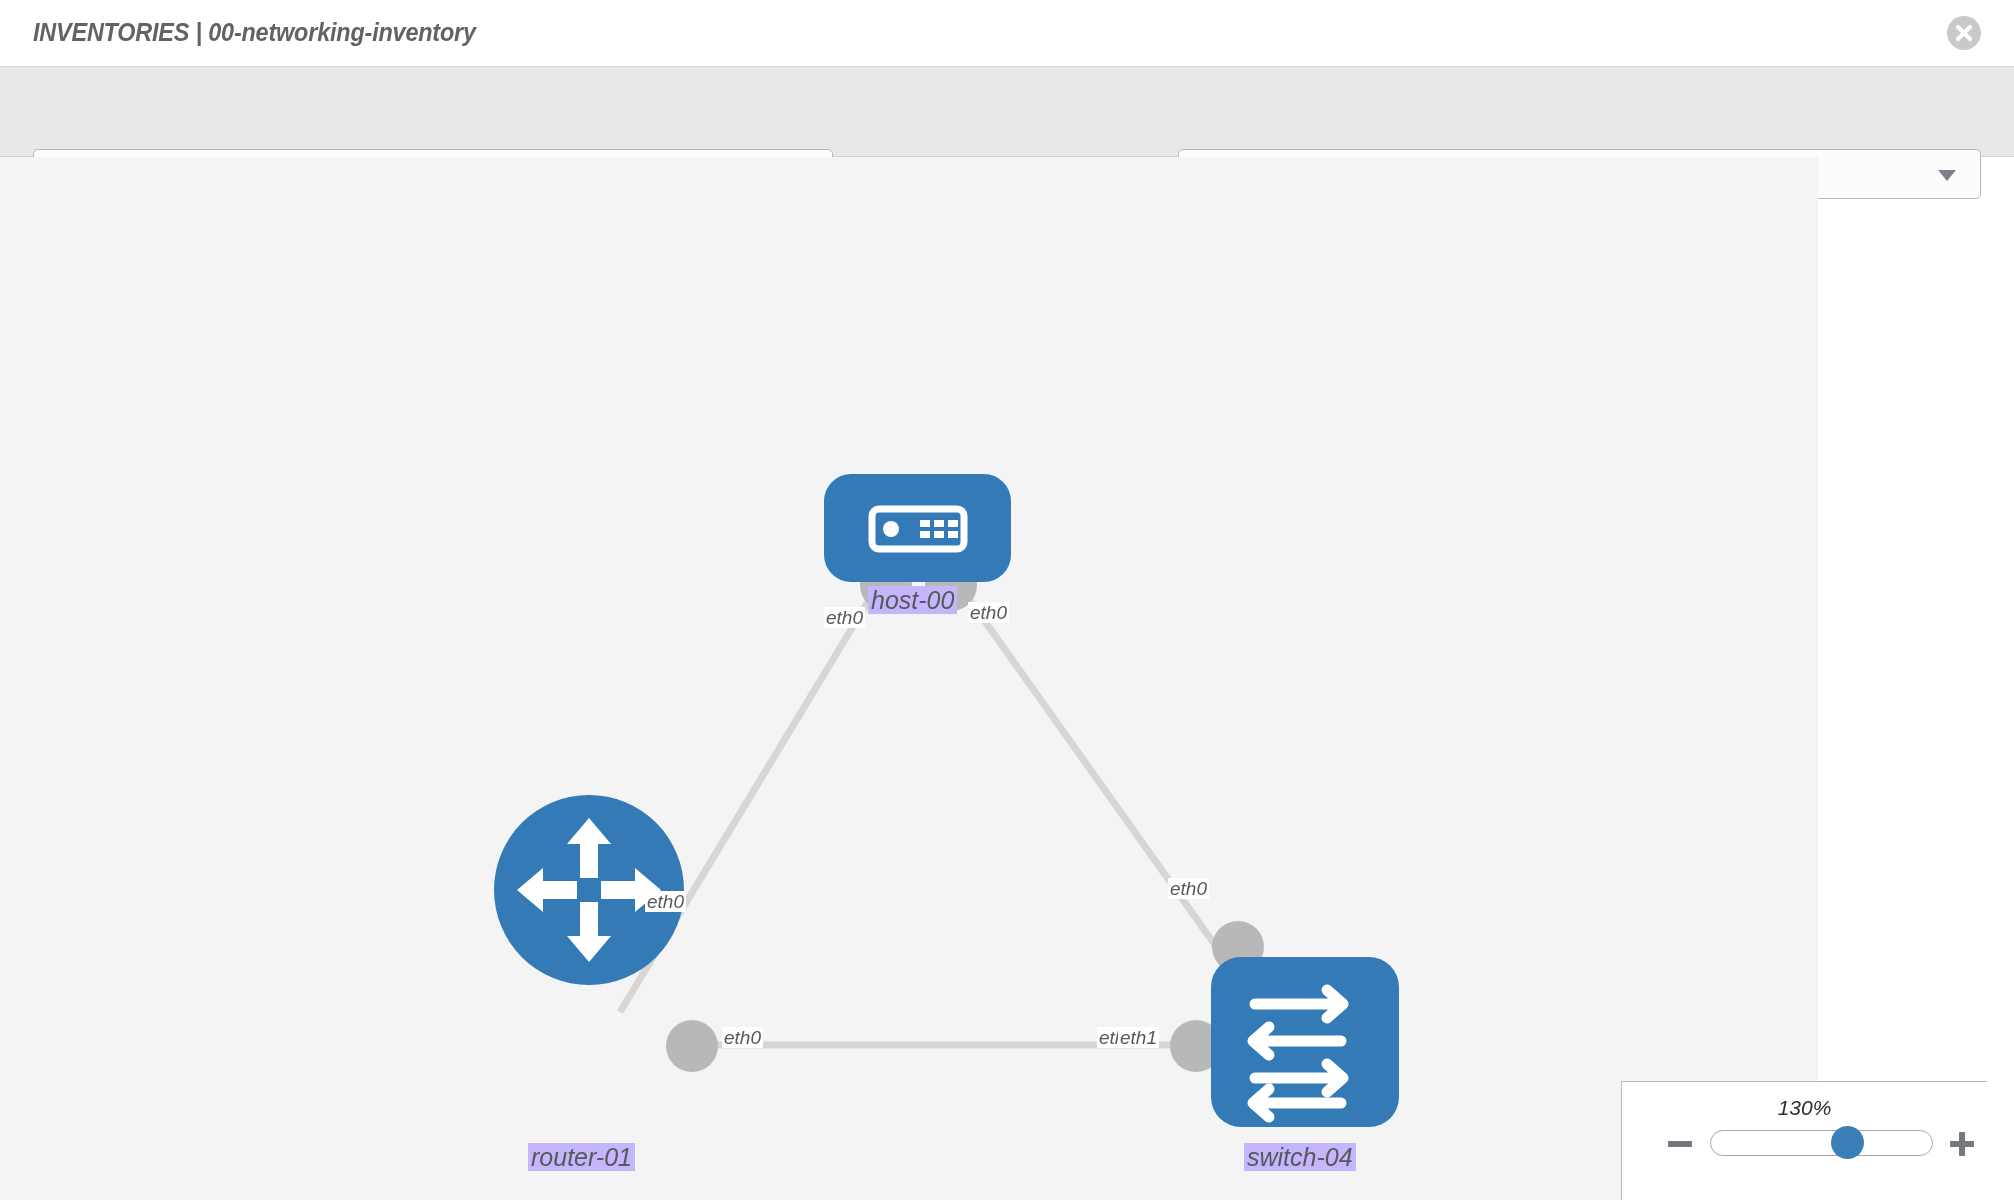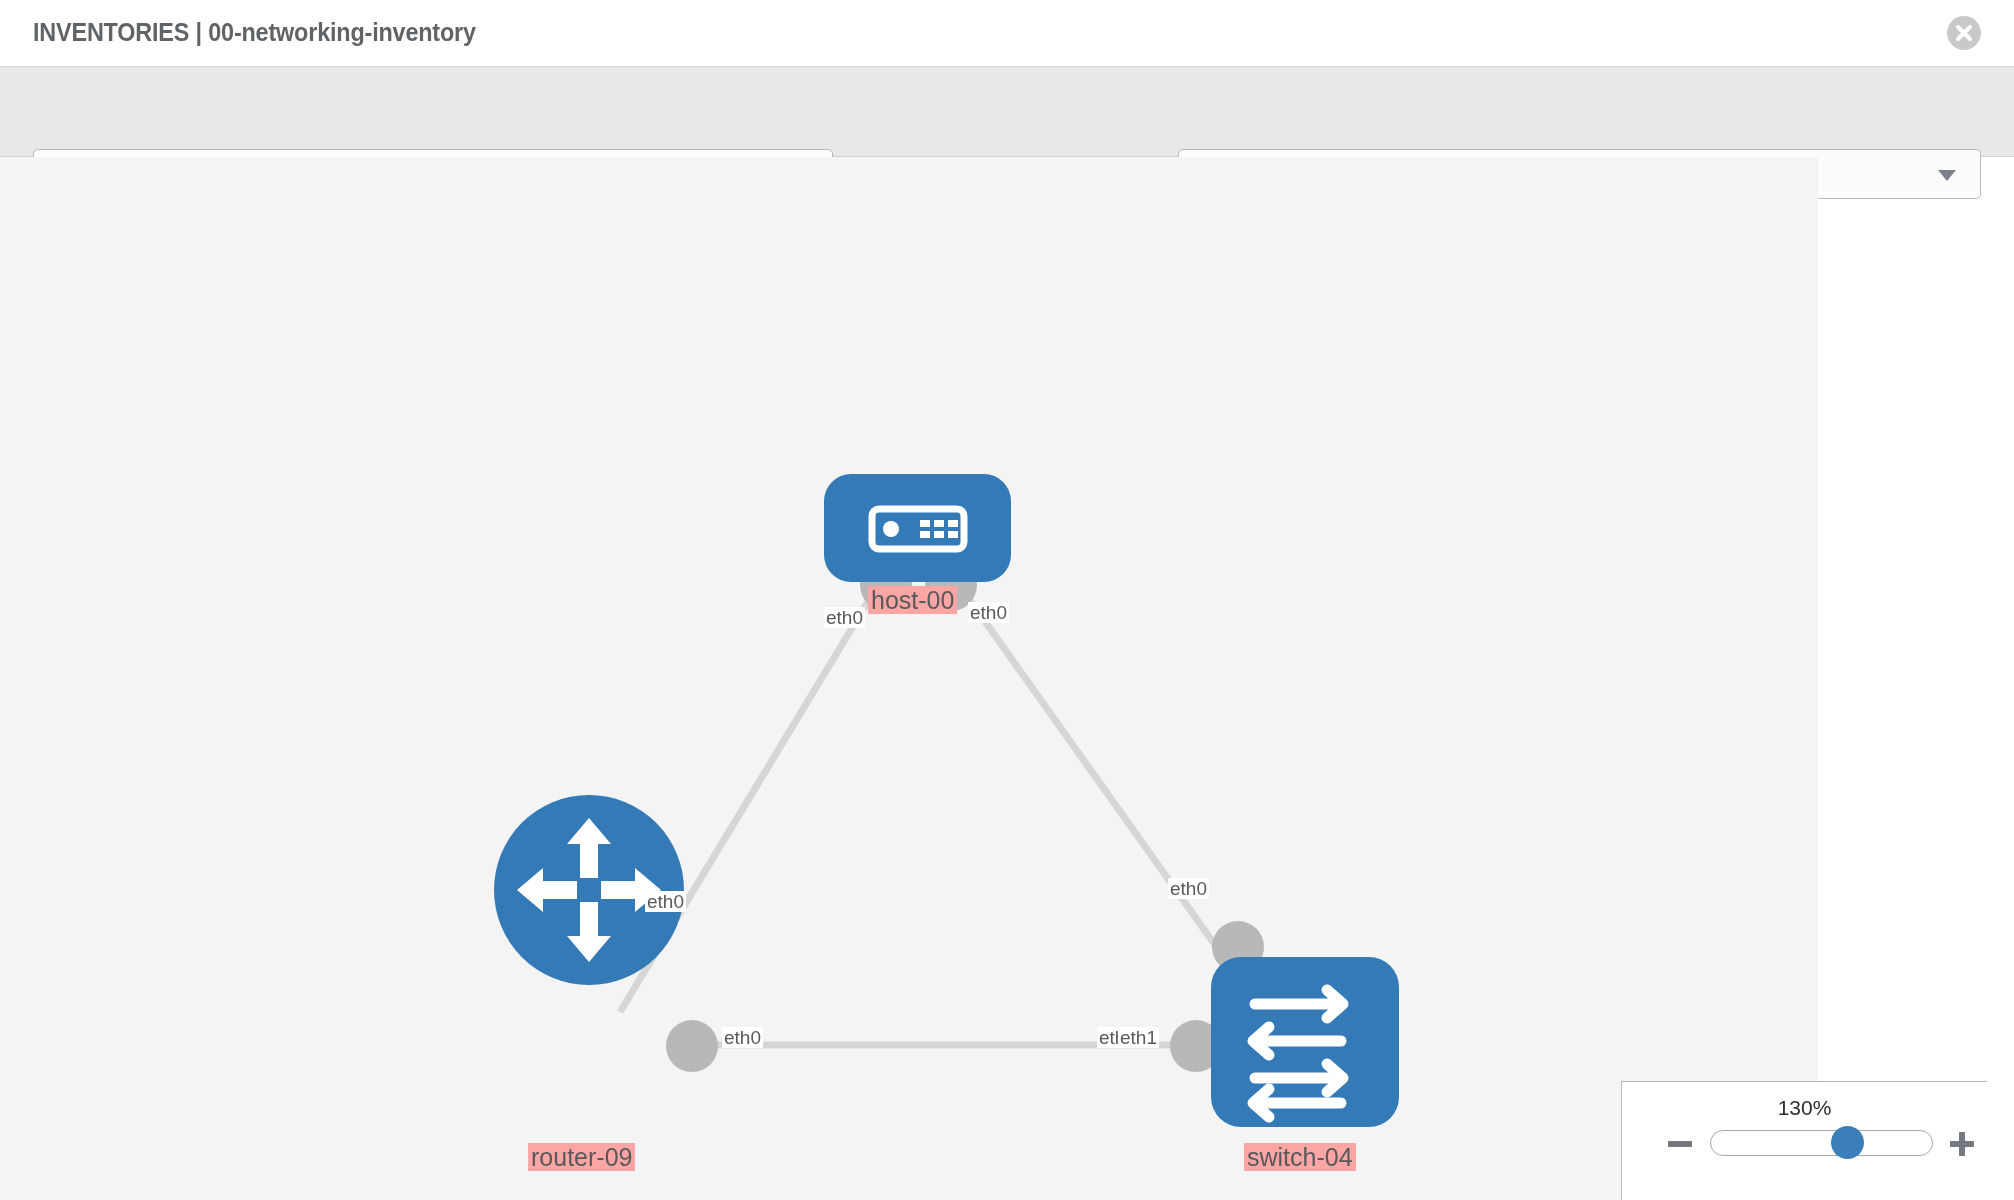--- a/index.html
+++ b/index.html
@@ -3,21 +3,21 @@
 <meta charset="utf-8">
 <title>Inventory Topology</title>
 <style>
   * { box-sizing: border-box; margin: 0; padding: 0; }
   html, body {
     width: 2014px; height: 1200px;
     font-family: "Liberation Sans", sans-serif;
     background: #ffffff;
     overflow: hidden;
   }
-  #app { position: relative; width: 2014px; height: 1200px; }
+  #app { position: relative; width: 2014px; height: 1200px; font-style: italic; }
 
   
   .header {
     position: absolute; left: 0; top: 0;
     width: 2014px; height: 67px;
     background: #ffffff;
     border-bottom: 1px solid #d7d7d7;
   }
   .page-title {
     position: absolute; left: 33px; top: 17px;
@@ -81,21 +81,21 @@
     position: absolute; left: 0; top: 157px;
     width: 1818px; height: 1043px;
     background: #f4f4f4;
     overflow: hidden;
   }
   .topology-svg { position: absolute; left: 0; top: 0; }
 
   
   .node-label {
     position: absolute;
-    background: #fca5a5;
+    background: #c4b5fd;
     color: #58595b;
     font-size: 25px;
     padding: 0 3px;
     white-space: nowrap;
     line-height: 1.12;
   }
   .iface-label {
     position: absolute;
     background: #ffffff;
     color: #58595b;
@@ -255,21 +255,21 @@
     <span class="iface-label" style="left:1168px; top:721px;">eth0</span>
 
     <span class="iface-label" style="left:722px; top:870px;">eth0</span>
 
     <span class="iface-label" style="left:1097px; top:870px;">eth</span>
 
     <span class="iface-label" style="left:1118px; top:870px;">eth1</span>
 
     <span class="node-label" style="left:868px; top:429px;">host-00</span>
 
-    <span class="node-label" style="left:528px; top:986px;">router-09</span>
+    <span class="node-label" style="left:528px; top:986px;">router-01</span>
 
     <span class="node-label" style="left:1244px; top:986px;">switch-04</span>
 
   </div>
 
   <div class="zoom-panel">
     <div class="zoom-value">130%</div>
 
     <div class="zoom-minus">
       <svg width="30" height="30" viewBox="0 0 30 30">

